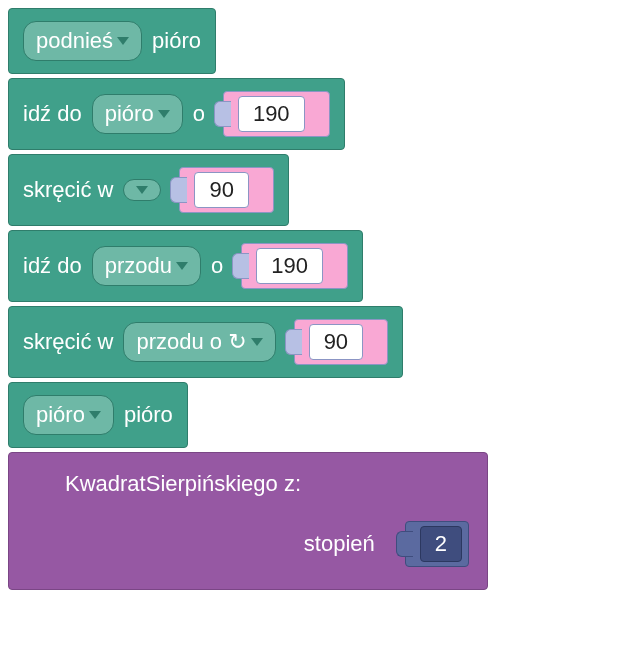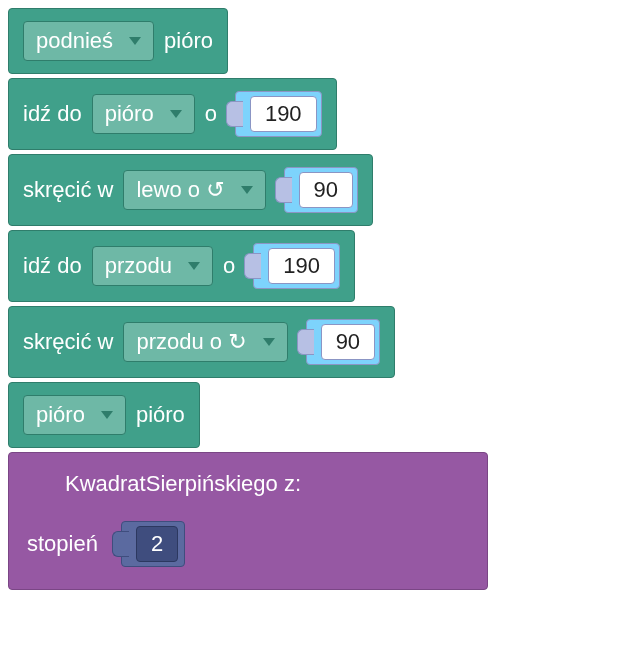--- a/index.html
+++ b/index.html
@@ -21,38 +21,38 @@
     display: flex;
     align-items: center;
     gap: 10px;
     width: fit-content;
   }
   .teal { background: #40a08a; border: 1px solid #2f7d6b; }
   .purple { background: #9658a3; border: 1px solid #7a4685; flex-direction: column; align-items: flex-start; }
   .dropdown {
     background: #6eb8a6;
     border: 1px solid #2f7d6b;
-    border-radius: 4px;
+    border-radius: 13px;
     padding: 6px 12px;
     display: inline-flex;
     align-items: center;
-    gap: 16px;
+    gap: 4px;
     cursor: pointer;
   }
   .dropdown .arrow {
     width: 0; height: 0;
     border-left: 6px solid transparent;
     border-right: 6px solid transparent;
     border-top: 8px solid #2f7d6b;
   }
   .num-socket {
-    background: #7dd3fc;
+    background: #f9a8d4;
     border: 1px solid #8b95c4;
     border-radius: 4px;
-    padding: 4px 4px 4px 14px;
+    padding: 4px 24px 4px 14px;
     display: inline-flex;
     align-items: center;
     position: relative;
     margin-left: 8px;
   }
   .num-socket::before {
     content: "";
     position: absolute;
     left: -10px;
     top: 50%;
@@ -99,22 +99,23 @@
     color: #fff;
     border: 1px solid #2c3860;
     border-radius: 4px;
     padding: 4px 14px;
     min-width: 40px;
     text-align: center;
   }
   .param-row {
     display: flex;
     align-items: center;
+    justify-content: flex-end;
     width: 100%;
-    gap: 15px;
+    gap: 22px;
     padding: 6px 0;
   }
   .purple .title { padding: 4px 0 8px 0; margin-left: 38px; }
   .purple { min-width: 420px; padding: 14px 18px 16px 18px; }
   .param-row .label { color: #fff; }
 </style>
 </head>
 <body>
 
 <div class="stack">
@@ -135,21 +136,20 @@
     </span>
     <span>o</span>
     <span class="num-socket">
       <span class="num-value">190</span>
     </span>
   </div>
 
   <div class="block teal">
     <span>skręcić w</span>
     <span class="dropdown">
-      <span>lewo o ↺</span>
       <span class="arrow"></span>
     </span>
     <span class="num-socket">
       <span class="num-value">90</span>
     </span>
   </div>
 
   <div class="block teal">
     <span>idź do</span>
     <span class="dropdown">

